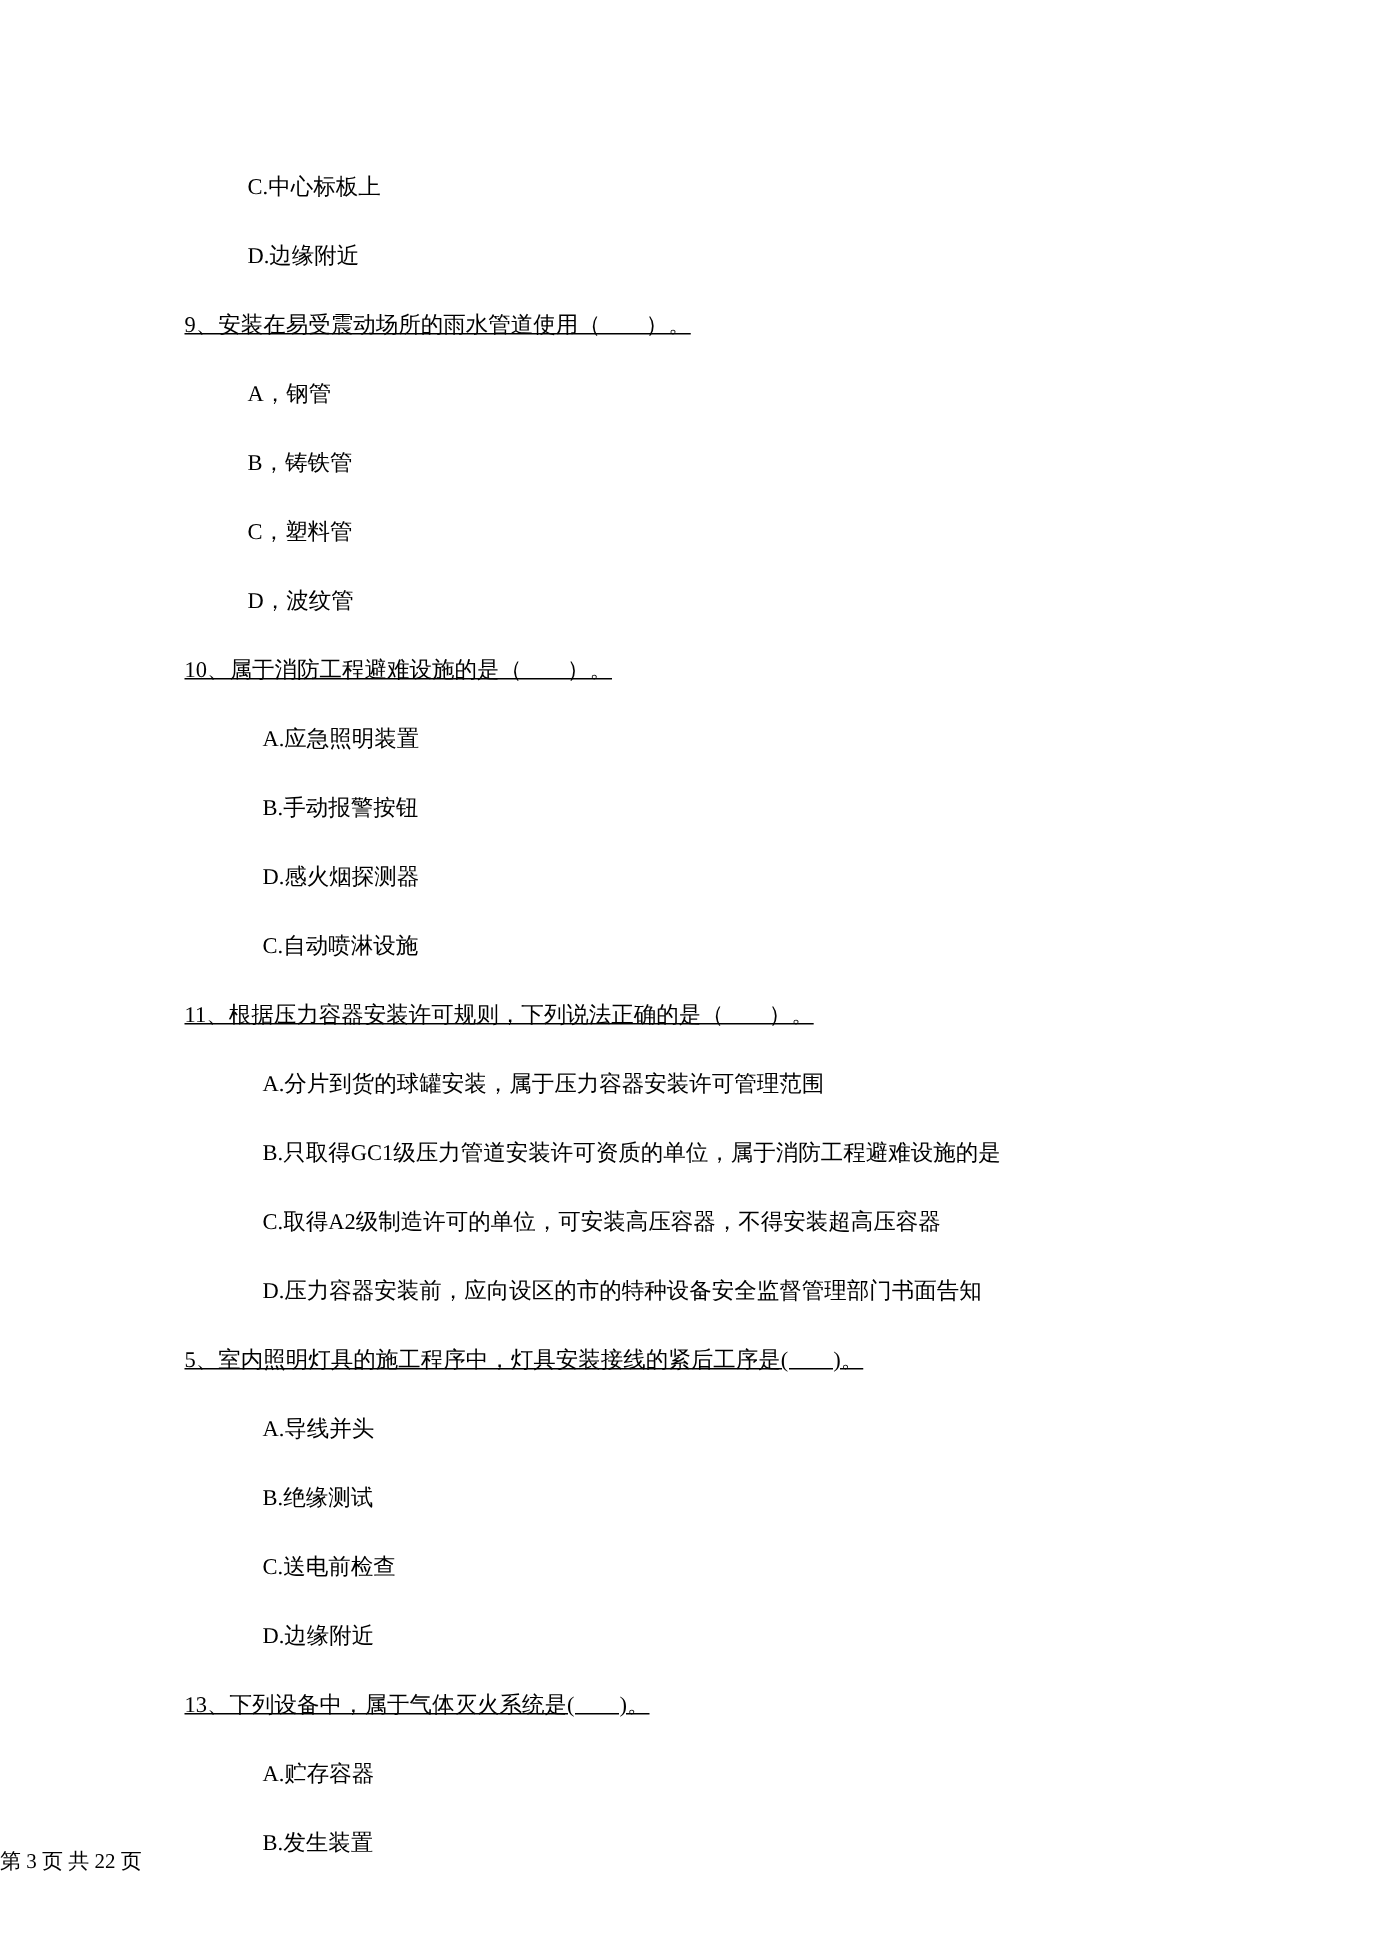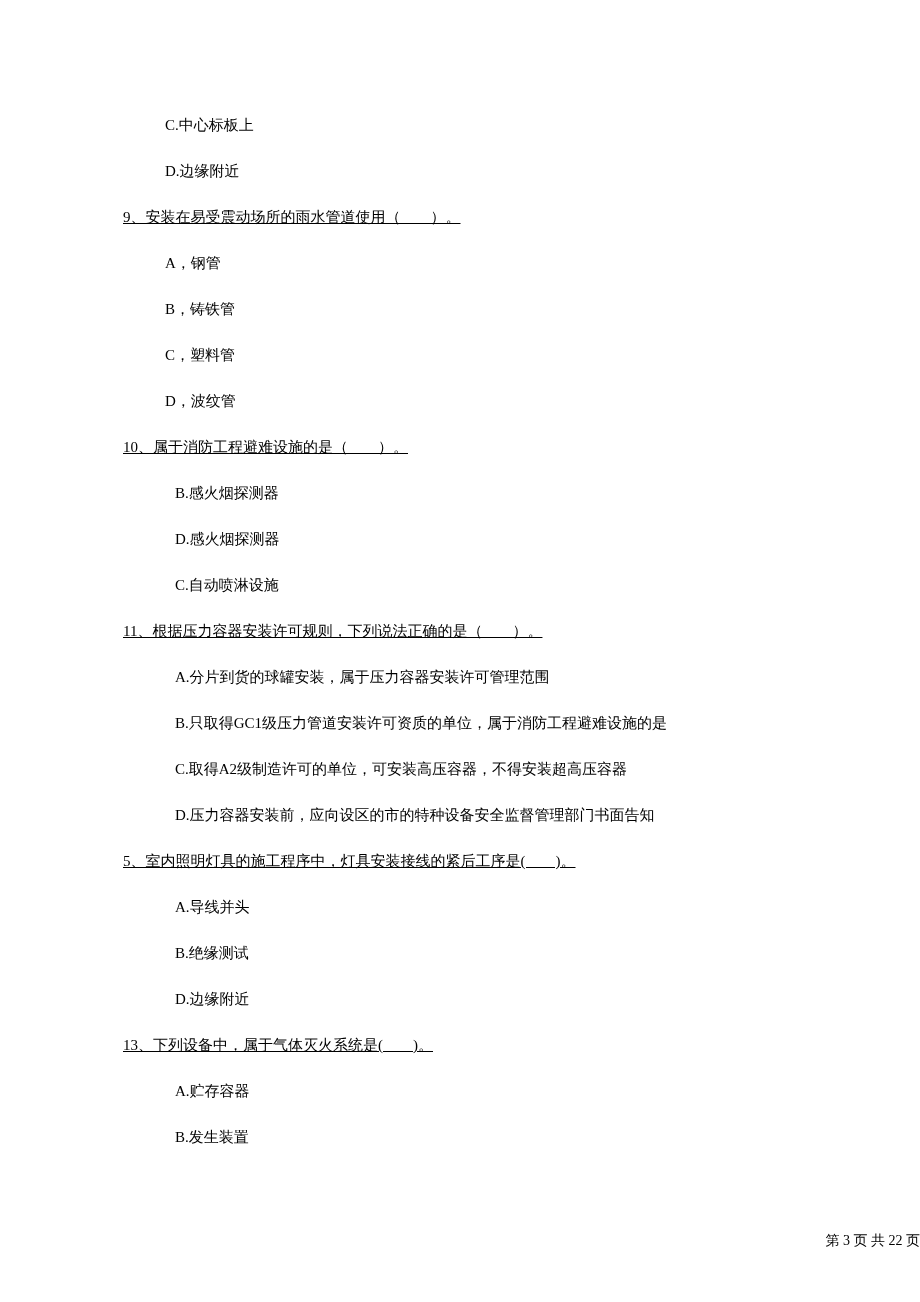--- a/index.html
+++ b/index.html
@@ -36,52 +36,54 @@
       font-size: 15px;
       line-height: 1.4;
       margin-bottom: 25px;
       padding-left: 52px;
     }
     .footer {
       position: absolute;
       bottom: 52px;
       left: 0;
       right: 0;
-      text-align: right;
+      text-align: left;
       font-size: 14px;
       font-family: "SimSun", "宋体", serif;
     }
   </style>
 </head>
 <body>
 
 <div class="content">
   <div class="option">C.中心标板上</div>
   <div class="option">D.边缘附近</div>
 
   <div class="question">9、安装在易受震动场所的雨水管道使用（　　）。</div>
   <div class="option">A，钢管</div>
   <div class="option">B，铸铁管</div>
   <div class="option">C，塑料管</div>
   <div class="option">D，波纹管</div>
 
   <div class="question">10、属于消防工程避难设施的是（　　）。</div>
-  <div class="option-sub">B.感火烟探测器</div>
+  <div class="option-sub">A.应急照明装置</div>
+  <div class="option-sub">B.手动报警按钮</div>
   <div class="option-sub">D.感火烟探测器</div>
   <div class="option-sub">C.自动喷淋设施</div>
 
   <div class="question">11、根据压力容器安装许可规则，下列说法正确的是（　　）。</div>
   <div class="option-sub">A.分片到货的球罐安装，属于压力容器安装许可管理范围</div>
   <div class="option-sub">B.只取得GC1级压力管道安装许可资质的单位，属于消防工程避难设施的是</div>
   <div class="option-sub">C.取得A2级制造许可的单位，可安装高压容器，不得安装超高压容器</div>
   <div class="option-sub">D.压力容器安装前，应向设区的市的特种设备安全监督管理部门书面告知</div>
 
   <div class="question">5、室内照明灯具的施工程序中，灯具安装接线的紧后工序是(　　)。</div>
   <div class="option-sub">A.导线并头</div>
   <div class="option-sub">B.绝缘测试</div>
+  <div class="option-sub">C.送电前检查</div>
   <div class="option-sub">D.边缘附近</div>
 
   <div class="question">13、下列设备中，属于气体灭火系统是(　　)。</div>
   <div class="option-sub">A.贮存容器</div>
   <div class="option-sub">B.发生装置</div>
 </div>
 
 <div class="footer">第 3 页 共 22 页</div>
 
 </body></html>

